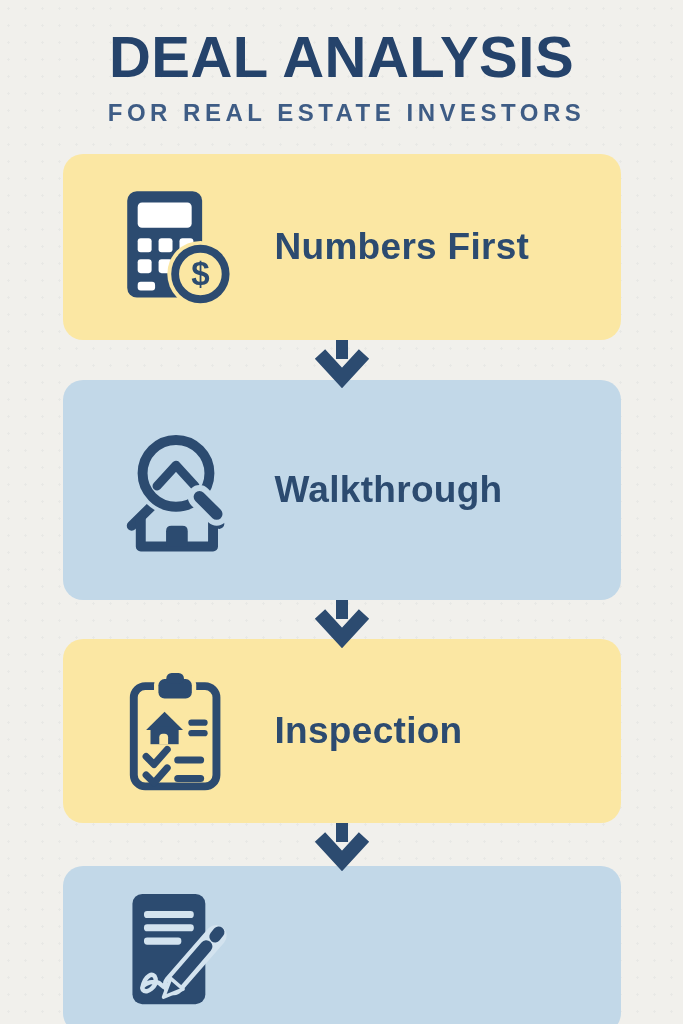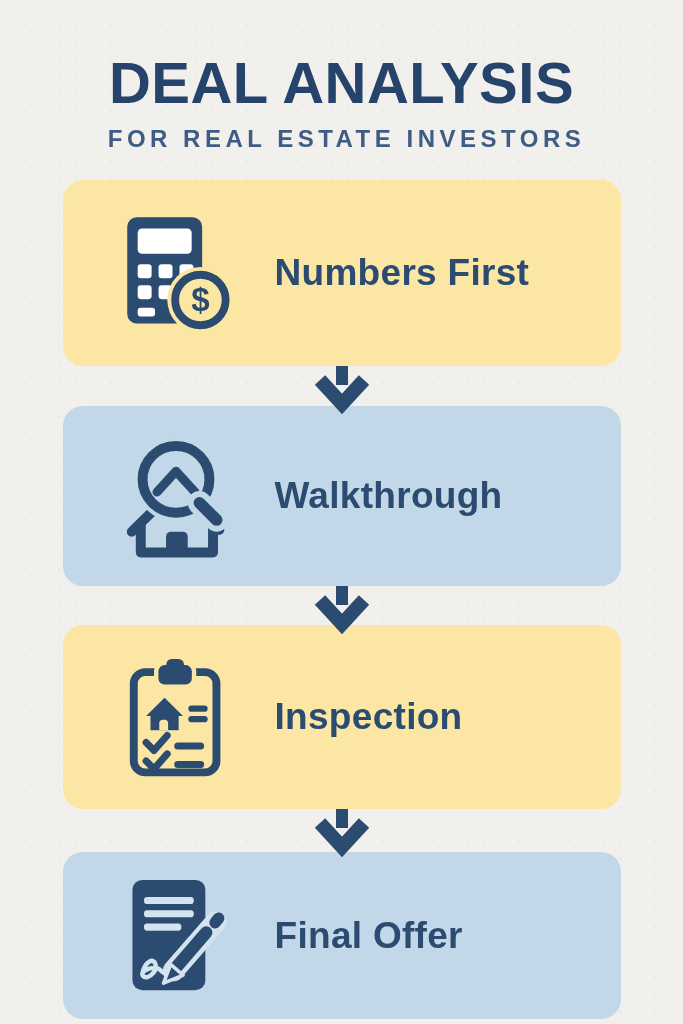--- a/index.html
+++ b/index.html
@@ -7,38 +7,38 @@
     --navy:#2C4B70; --title-navy:#25436B; --subtitle-navy:#3E5C85; --icon-light:#D3E3EF;
   }
   *{margin:0;padding:0;box-sizing:border-box;}
   body{background:#888;font-family:"Liberation Sans",sans-serif;}
   .poster{
     width:683px;height:1024px;margin:0 auto;overflow:hidden;position:relative;
     background:
       radial-gradient(rgba(90,110,130,.06) 1px, transparent 1.3px),
       var(--background,#F1F0EC);
     background-size:17px 17px, auto;
-    padding-top:54px;
+    padding-top:28px;
   }
   .page-title{
     text-align:center;color:var(--title-navy,#25436B);
     font-size:58px;font-weight:bold;letter-spacing:.5px;line-height:1.0;
   }
   .page-subtitle{
     text-align:center;color:var(--subtitle-navy,#3E5C85);
     font-size:24px;font-weight:bold;letter-spacing:4.5px;margin-top:13px;margin-left:10px;
   }
   .flow{margin-top:27px;display:flex;flex-direction:column;align-items:center;}
   .step-card{
     width:558px;border-radius:20px;display:flex;align-items:center;
     padding-left:54px;position:relative;z-index:1;
   }
   .step-card.yellow{background:var(--card-yellow,#FBE7A3);}
   .step-card.blue{background:var(--card-blue,#C2D8E8);}
-  .h1{height:186px;} .h2{height:180px;} .h3{height:184px;} .h4{height:167px;}
+  .h1{height:186px;} .h2{height:220px;} .h3{height:184px;} .h4{height:167px;}
   .icon-box{width:118px;flex:0 0 118px;display:flex;align-items:center;justify-content:center;}
   .step-label{
     color:var(--navy,#2C4B70);font-size:37px;font-weight:bold;
     letter-spacing:.3px;margin-left:40px;white-space:nowrap;
   }
   .connector{display:flex;justify-content:center;align-items:flex-start;position:relative;z-index:2;}
   .g1{height:40px;} .g2{height:39px;} .g3{height:43px;}
   .connector svg{overflow:visible;margin-top:-1px;}
   svg{display:block;}
   .f-navy{fill:var(--navy,#2C4B70);} .s-navy{stroke:var(--navy,#2C4B70);}
@@ -142,17 +142,16 @@
           <rect class="f-light" x="27" y="25" width="56" height="8" rx="3.5"></rect>
           <rect class="f-light" x="27" y="40" width="56" height="8" rx="3.5"></rect>
           <rect class="f-light" x="27" y="55" width="42" height="8" rx="3.5"></rect>
           <path class="s-light no-fill" stroke-width="5" stroke-linecap="round" d="M25 112 C28 97 38 93 40 101 C42 110 30 119 26 114 C22 109 33 104 41 105 C48 106 46 113 54 110"></path>
           <line class="s-light" stroke-width="24" stroke-linecap="round" x1="60" y1="108" x2="108" y2="53"></line>
           <line class="s-navy" stroke-width="14" stroke-linecap="round" x1="60" y1="108" x2="97" y2="65"></line>
           <polygon class="f-navy s-light" stroke-width="4" stroke-linejoin="round" points="49,122 57,101 71,113"></polygon>
           <line class="s-navy" stroke-width="13" stroke-linecap="round" x1="107" y1="54" x2="111" y2="49"></line>
         </svg>
       </div>
-      <div class="step-label">Final Offer</div>
     </div>
 
   </div>
 </div>
 
 </body></html>

